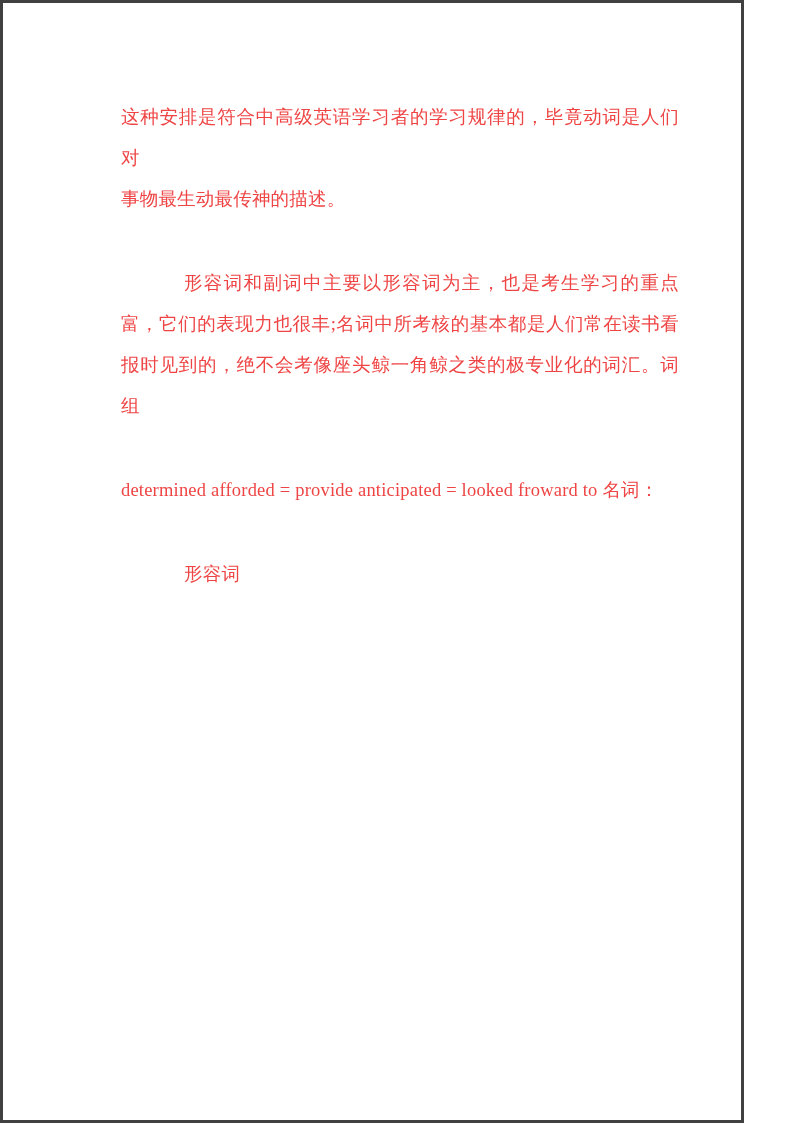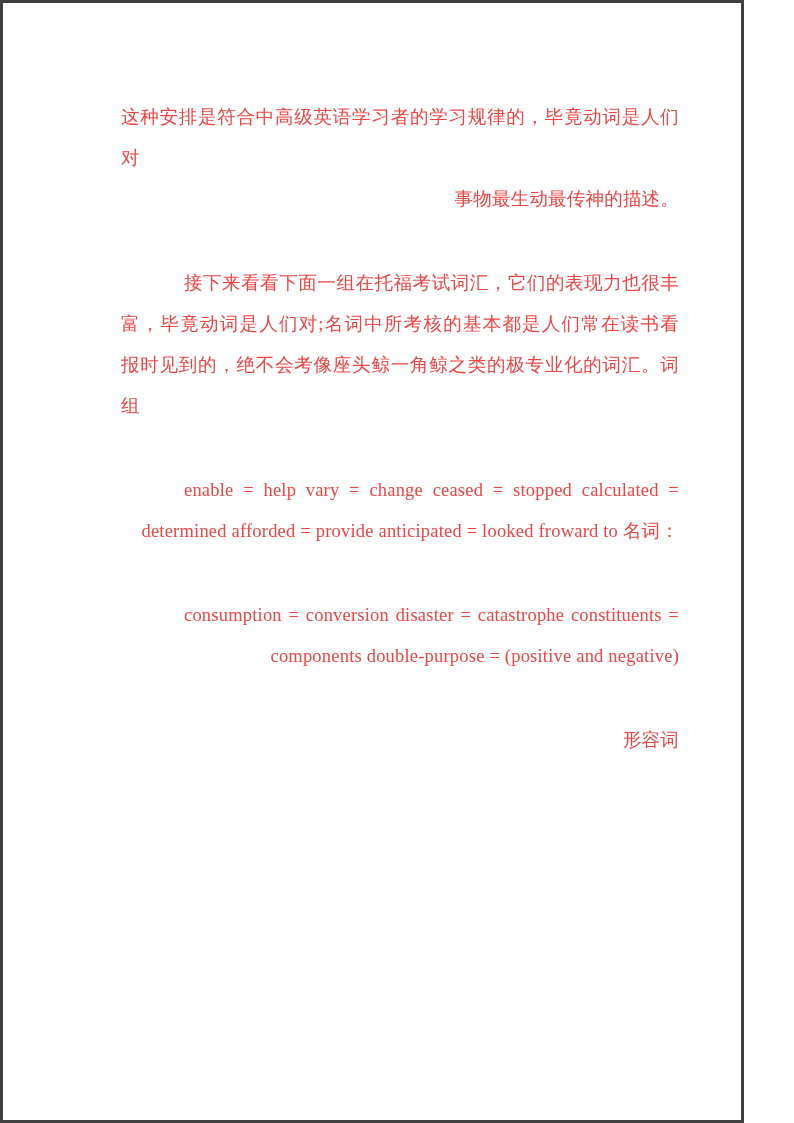--- a/index.html
+++ b/index.html
@@ -27,21 +27,21 @@
   .paragraph {
     margin: 0 0 43px 0;
   }
   .paragraph:last-child {
     margin-bottom: 0;
   }
   .line {
     font-size: 18.5px;
     line-height: 41px;
     white-space: nowrap;
-    text-align: right;
+    text-align: left;
     letter-spacing: 0.2px;
   }
   
   .line.fill {
     white-space: normal;
     text-align: justify;
     text-align-last: justify;
     text-justify: inter-ideograph;
   }
   
@@ -52,29 +52,24 @@
 </head>
 <body>
 
 <div class="page">
   <div class="content" id="doc-content">
       <div class="paragraph">
         <div class="line fill">这种安排是符合中高级英语学习者的学习规律的，毕竟动词是人们对</div>
         <div class="line">事物最生动最传神的描述。</div>
       </div>
       <div class="paragraph">
-        <div class="line indent fill">接下来看看下面一组在托福考试词汇，它们的表现力也很丰</div>
-        <div class="line fill">富，毕竟动词是人们对;名词中所考核的基本都是人们常在读书看</div>
+        <div class="line indent fill">形容词和副词中主要以形容词为主，也是考生学习的重点</div>
+        <div class="line fill">富，它们的表现力也很丰;名词中所考核的基本都是人们常在读书看</div>
         <div class="line fill">报时见到的，绝不会考像座头鲸一角鲸之类的极专业化的词汇。词组</div>
       </div>
       <div class="paragraph">
-        <div class="line indent fill">enable = help vary = change ceased = stopped calculated =</div>
         <div class="line">determined afforded = provide anticipated = looked froward to 名词：</div>
-      </div>
-      <div class="paragraph">
-        <div class="line indent fill">consumption = conversion disaster = catastrophe constituents =</div>
-        <div class="line">components double-purpose = (positive and negative)</div>
       </div>
       <div class="paragraph">
         <div class="line indent">形容词</div>
       </div>
     </div>
 </div>
 
 </body></html>

